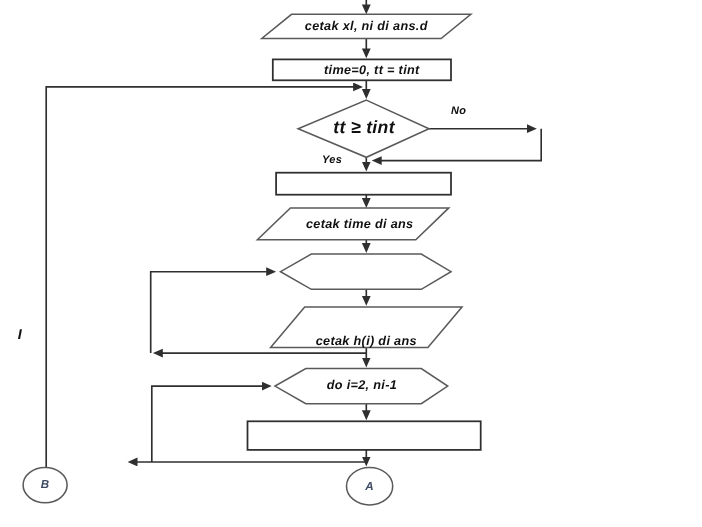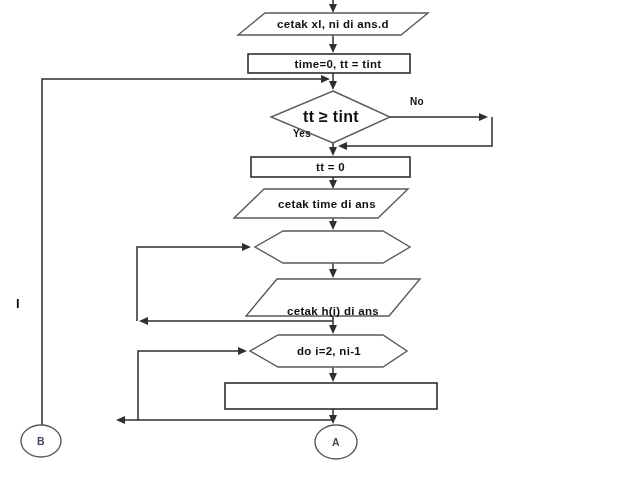--- a/index.html
+++ b/index.html
@@ -10,21 +10,21 @@
     overflow:hidden;
   }
   .canvas svg{position:absolute;left:0;top:0;}
   .edge{fill:none;stroke:var(--line,#303030);stroke-width:1.5px;}
   .shape{fill:var(--shape-fill,#ffffff);stroke:var(--shape-border,#5a5a5a);stroke-width:1.4px;}
   .shape.proc{stroke:var(--line,#3a3a3a);stroke-width:1.6px;}
   .arrowhead{fill:var(--line,#1c1c1c);}
   .lbl{
     position:absolute;font-size:11.5px;font-weight:bold;
     color:var(--text,#111111);text-align:center;line-height:14px;
-    letter-spacing:0.3px;white-space:nowrap;
+    letter-spacing:0.3px;white-space:nowrap;font-style:italic;
   }
   .lbl.diamond-t{font-size:16px;}
   .lbl.small{font-size:10px;line-height:12px;}
   .lbl.conn{font-size:10.5px;color:var(--connector-text,#3f4a63);line-height:12px;}
   .lbl.side{font-size:13px;}
 </style>
 </head>
 <body>
 
 <div class="canvas">
@@ -68,23 +68,22 @@
   </svg>
 
   <div class="lbl" style="left:243px;top:17px;width:180px;">cetak xl, ni di ans.d</div>
 
   <div class="lbl" style="left:248px;top:57px;width:180px;">time=0, tt = tint</div>
 
   <div class="lbl diamond-t" style="left:263px;top:110px;width:136px;">tt ≥ tint</div>
 
   <div class="lbl small" style="left:399px;top:96px;width:36px;text-align:left;padding-left:11px;">No</div>
 
-  <div class="lbl small" style="left:284px;top:128px;width:36px;">Yes</div>
+  <div class="lbl small" style="left:284px;top:140px;width:36px;">Yes</div>
 
-  <div class="lbl" style="left:251px;top:160px;width:159px;">tt = 0</div>
 
   <div class="lbl" style="left:244px;top:197px;width:166px;">cetak time di ans</div>
 
 
   <div class="lbl" style="left:253px;top:304px;width:160px;">cetak h(i) di ans</div>
 
   <div class="lbl" style="left:257px;top:344px;width:144px;">do i=2, ni-1</div>
 
 
   <div class="lbl conn" style="left:316px;top:436px;width:40px;">A</div>

